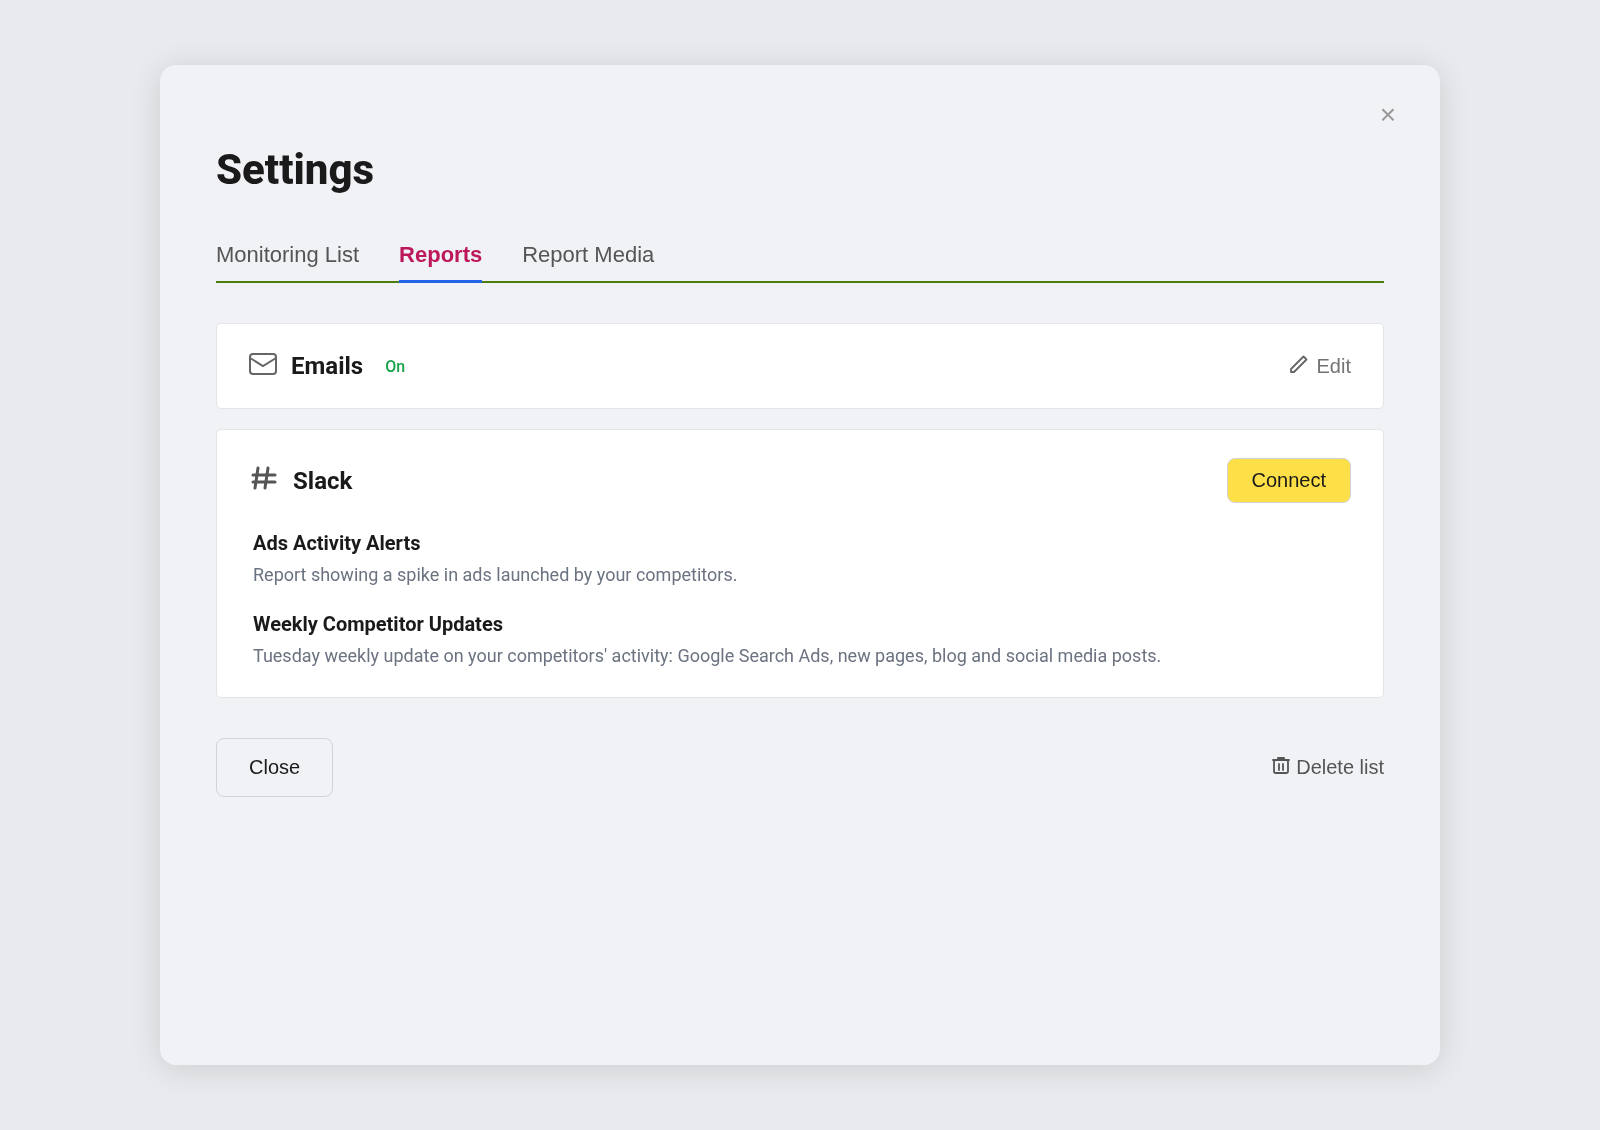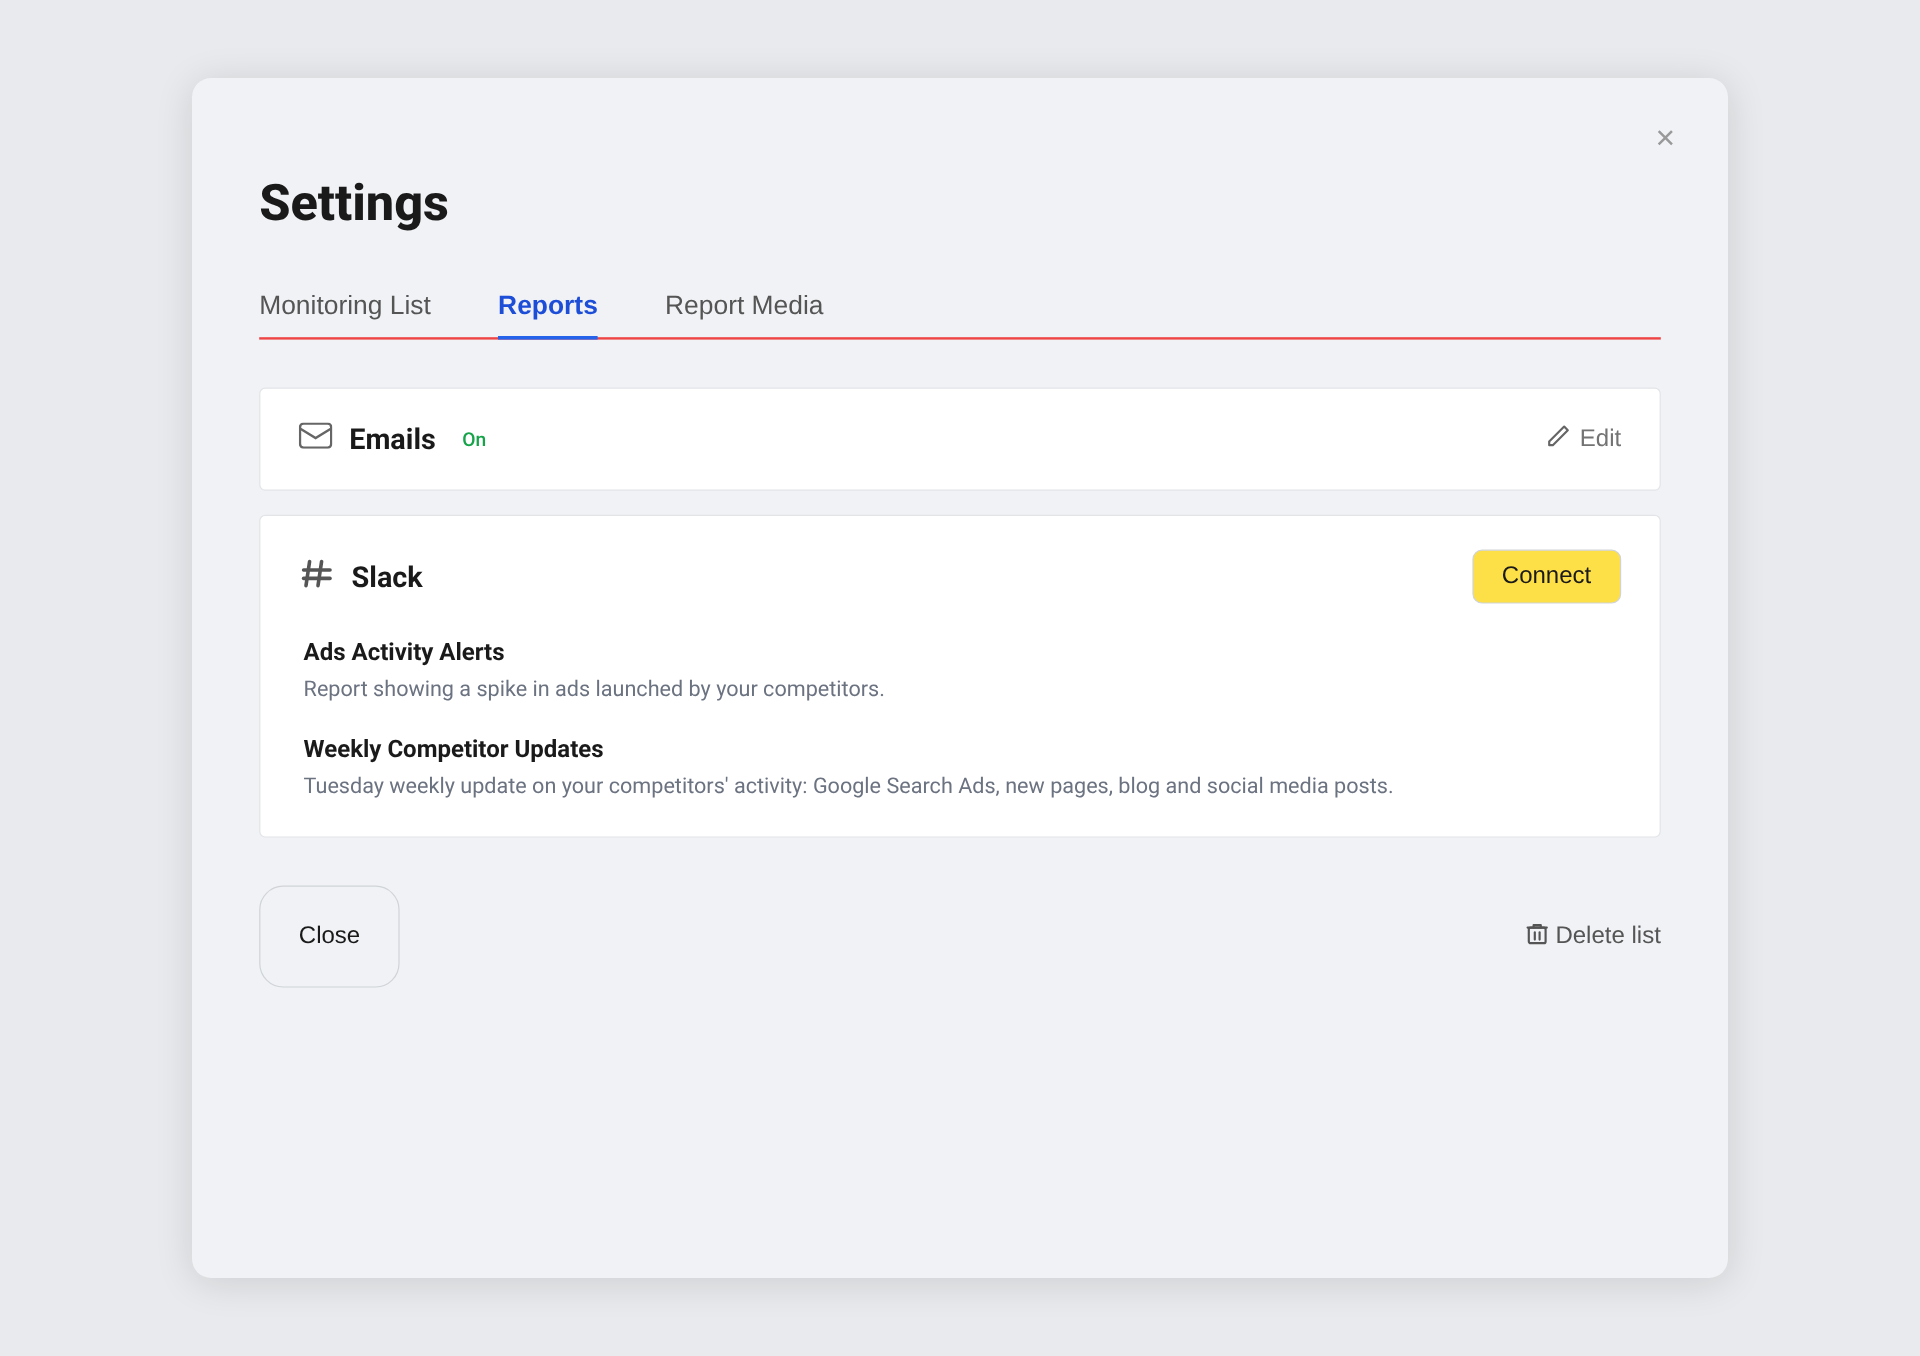--- a/index.html
+++ b/index.html
@@ -43,22 +43,22 @@
     .page-title {
       font-size: 42px;
       font-weight: 800;
       color: #1a1a1a;
       margin-bottom: 36px;
       margin-top: 32px;
     }
 
     .tabs-container {
       display: flex;
-      gap: 16px;
-      border-bottom: 2px solid #ef4444;
+      gap: 0;
+      border-bottom: 2px solid #4d7c0f;
       margin-bottom: 40px;
     }
 
     .tab {
       padding: 12px 0;
       margin-right: 40px;
       font-size: 22px;
       font-weight: 500;
       color: #555;
       cursor: pointer;
@@ -66,21 +66,21 @@
       margin-bottom: -2px;
       background: none;
       border-top: none;
       border-left: none;
       border-right: none;
       text-decoration: none;
     }
 
     .tab.active {
       font-weight: 700;
-      color: #1d4ed8;
+      color: #be185d;
       border-bottom: 3px solid #2563eb;
     }
 
     .section-card {
       background: #fff;
       border-radius: 5px;
       padding: 28px 32px;
       margin-bottom: 20px;
       border: 1px solid #e2e4e8;
     }
@@ -166,22 +166,22 @@
     .footer {
       display: flex;
       align-items: center;
       justify-content: space-between;
       margin-top: 40px;
     }
 
     .close-footer-btn {
       background: #f0f2f5;
       border: 1px solid #d0d3d8;
-      border-radius: 20px;
-      padding: 30px 32px;
+      border-radius: 8px;
+      padding: 17px 32px;
       font-size: 20px;
       font-weight: 500;
       color: #1a1a1a;
       cursor: pointer;
     }
 
     .delete-btn {
       display: flex;
       align-items: center;
       gap: 4px;

